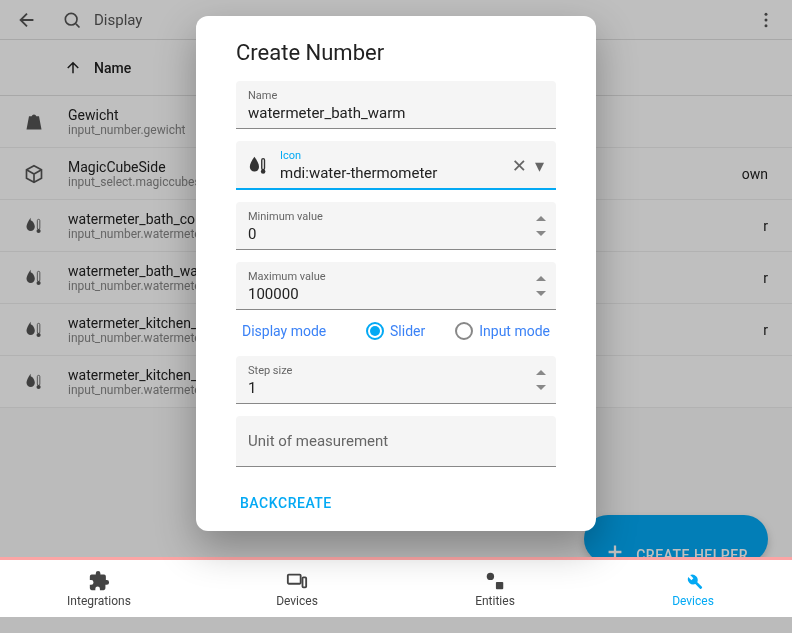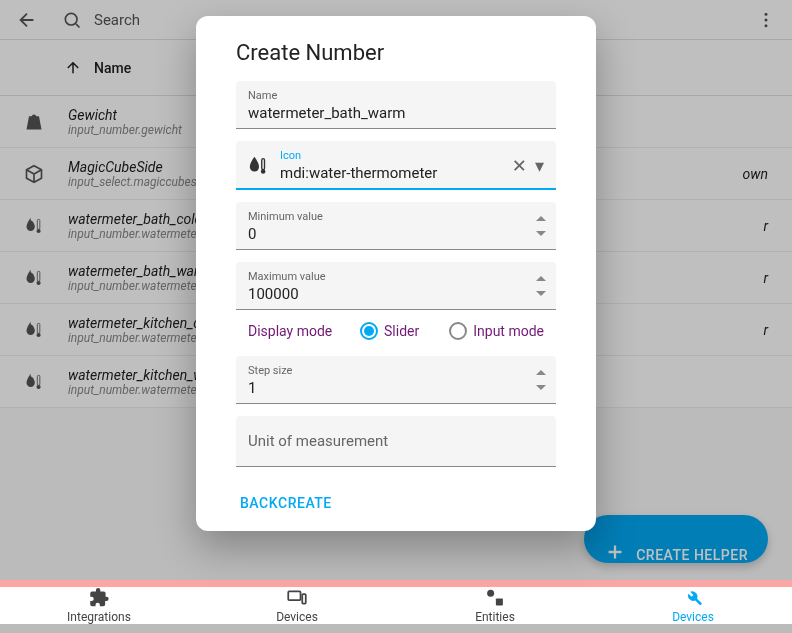--- a/index.html
+++ b/index.html
@@ -8,29 +8,29 @@
 
 .topbar { height: 40px; display: flex; align-items: center; padding: 0 16px; background: #fff; border-bottom: 1px solid #e0e0e0; }
 .topbar .back { color: #555; margin-right: 24px; }
 .topbar .search { flex: 1; color: #555; display: flex; align-items: center; gap: 12px; font-size: 15px; }
 .topbar .menu { color: #555; }
 
 .header-row { height: 56px; display: flex; align-items: center; padding: 0 64px; background: #fff; border-bottom: 1px solid #e0e0e0; }
 .header-row .name-col { display: flex; align-items: center; gap: 12px; font-weight: 500; color: #222; font-size: 14px; }
 
 .list { background: #fff; }
-.row { height: 52px; display: flex; align-items: center; padding: 0 24px; border-bottom: 1px solid #eee; gap: 20px; font-style: italic; }
+.row { height: 52px; display: flex; align-items: center; padding: 0 24px; border-bottom: 1px solid #eee; gap: 20px; }
 .row .icon { width: 24px; text-align: center; color: #555; }
 .row .text { flex: 1; }
 .row .title { font-size: 14px; color: #222; }
 .row .sub { font-size: 12px; color: #888; }
 
 .fab { position: absolute; right: 24px; bottom: 70px; background: #03a9f4; color: #fff; border-radius: 28px; height: 48px; padding: 0 20px; display: flex; align-items: flex-end; gap: 10px; font-weight: 500; font-size: 14px; letter-spacing: 0.5px; z-index: 3; box-shadow: 0 4px 10px rgba(0,0,0,0.2); }
 
-.bottomnav { position: absolute; bottom: 9px; left: 0; right: 0; height: 44px; background: #fff; border-top: 7px solid #fca5a5; display: flex; z-index: 10; }
+.bottomnav { position: absolute; bottom: 16px; left: 0; right: 0; height: 60px; background: #fff; border-top: 3px solid #fca5a5; display: flex; z-index: 10; }
 .bottomnav .tab { flex: 1; display: flex; flex-direction: column; align-items: center; justify-content: center; font-size: 12px; color: #444; gap: 2px; }
 .bottomnav .tab.active { color: #03a9f4; }
 .bottomnav svg { display: block; }
 
 .dialog { position: absolute; left: 196px; top: 16px; width: 400px; background: #fff; border-radius: 12px; z-index: 20; box-shadow: 0 16px 40px rgba(0,0,0,0.3); padding: 24px 16px 16px; }
 .dialog-title { font-size: 22px; color: #222; padding: 0 24px 16px; }
 
 .field { margin: 0 24px 12px; background: #f5f5f5; border-bottom: 1px solid #888; border-radius: 4px 4px 0 0; padding: 8px 12px 6px; position: relative; }
 .field.focused { border-bottom: 2px solid #03a9f4; }
 .field .label { font-size: 11px; color: #666; }
@@ -39,21 +39,21 @@
 .field .spinner { position: absolute; right: 8px; top: 50%; transform: translateY(-50%); width: 14px; height: 20px; }
 .field .spinner::before, .field .spinner::after { content: ""; position: absolute; left: 2px; width: 0; height: 0; border-left: 5px solid transparent; border-right: 5px solid transparent; }
 .field .spinner::before { top: 0; border-bottom: 5px solid #888; }
 .field .spinner::after { bottom: 0; border-top: 5px solid #888; }
 
 .icon-field { display: flex; align-items: center; gap: 10px; }
 .icon-field .leading { width: 22px; height: 22px; color: #333; }
 .icon-field .trailing { display: flex; gap: 8px; margin-left: auto; color: #666; }
 .icon-field .trailing span { font-size: 18px; }
 
-.radio-row { display: flex; align-items: center; padding: 0 24px; margin: 8px 12px 16px; font-size: 14px; color: #701a75; }
+.radio-row { display: flex; align-items: center; padding: 0 24px; margin: 8px 6px 16px; font-size: 14px; color: #3b82f6; }
 .radio-row .rlabel { flex: 1; }
 .radio-row .opt { display: flex; align-items: center; gap: 6px; margin-right: 30px; }
 .radio { width: 18px; height: 18px; border: 2px solid #888; border-radius: 50%; display: flex; align-items: center; justify-content: center; }
 .radio.checked { border-color: #03a9f4; }
 .radio.checked::after { content: ""; width: 10px; height: 10px; background: #03a9f4; border-radius: 50%; }
 
 .placeholder-field { margin: 0 24px 12px; background: #f5f5f5; border-bottom: 1px solid #888; border-radius: 4px 4px 0 0; padding: 16px 12px; color: #666; font-size: 15px; }
 
 .dialog-actions { display: flex; padding: 16px 28px 4px; }
 .dialog-actions .btn { color: #03a9f4; font-weight: 500; font-size: 14px; letter-spacing: 0.5px; }
@@ -67,21 +67,21 @@
   <span class="back">
     <svg width="22" height="22" viewBox="0 0 24 24" fill="none" stroke="currentColor" stroke-width="2">
         <path d="M19 12H5M12 19l-7-7 7-7"></path>
       </svg>
   </span>
   <div class="search">
     <svg width="20" height="20" viewBox="0 0 24 24" fill="none" stroke="currentColor" stroke-width="2">
         <circle cx="11" cy="11" r="7"></circle>
         <path d="M21 21l-4.3-4.3"></path>
       </svg>
-    <span>Search</span>
+    <span>Display</span>
   </div>
   <span class="menu">
     <svg width="20" height="20" viewBox="0 0 24 24" fill="currentColor">
         <circle cx="12" cy="5" r="1.8"></circle>
         <circle cx="12" cy="12" r="1.8"></circle>
         <circle cx="12" cy="19" r="1.8"></circle>
       </svg>
   </span>
 </div>
 

